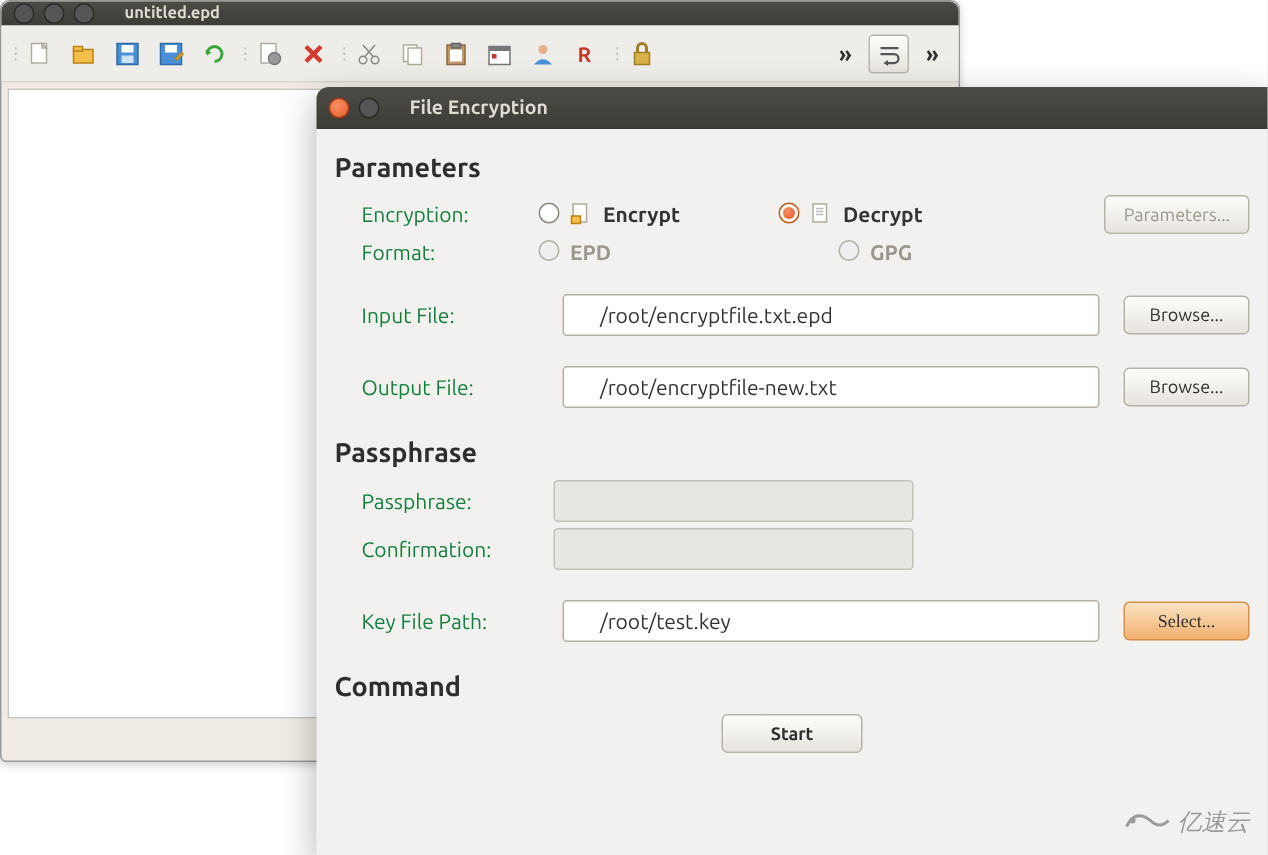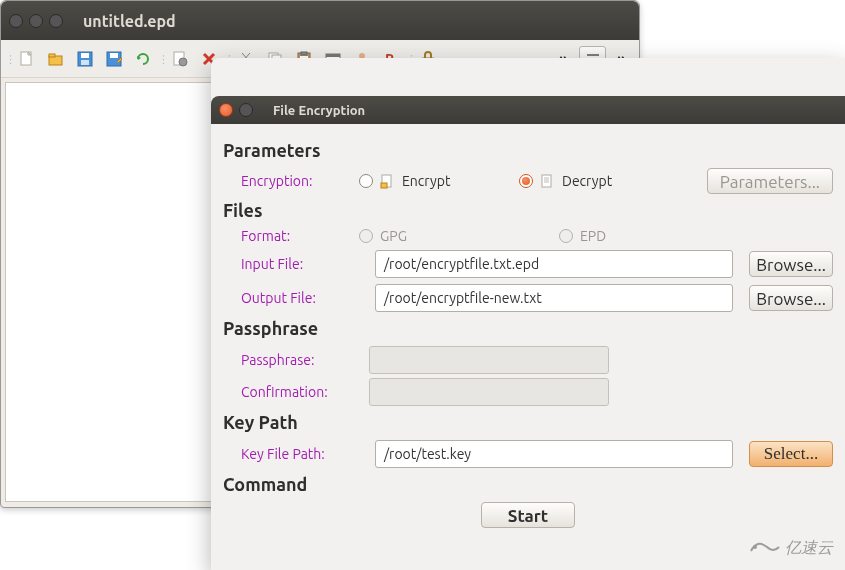--- a/index.html
+++ b/index.html
@@ -17,29 +17,29 @@
     position: absolute;
     left: 0; top: 0;
     width: 640px;
     height: 508px;
     background: #f0ece5;
     border: 1px solid #999;
     border-radius: 6px 6px 4px 4px;
     box-shadow: 0 2px 6px rgba(0,0,0,.2);
   }
   .main-titlebar {
-    height: 39px;
+    height: 16px;
     background: linear-gradient(#4c4b46, #3c3b37);
     border-radius: 6px 6px 0 0;
     display: flex;
     align-items: center;
     gap: 6px;
     padding: 0 8px;
     color: #dfdbd2;
-    font-size: 16px;
+    font-size: 11px;
     font-weight: bold;
   }
   .winbtn {
     width: 14px; height: 14px; border-radius: 50%;
     background: #555; border: 1px solid #2a2a2a;
   }
   .main-title-text { margin-left: 14px; }
   .toolbar {
     height: 38px;
     background: #efedea;
@@ -86,21 +86,20 @@
     height: 28px;
     background: linear-gradient(#4c4b46, #3c3b37);
     border-radius: 8px 0 0 0;
     display: flex;
     align-items: center;
     gap: 6px;
     padding: 0 8px;
     color: #dfdbd2;
     font-size: 13px;
     font-weight: bold;
-    margin-top: 38px;
   }
   .closebtn {
     width: 14px; height: 14px; border-radius: 50%;
     background: radial-gradient(circle at 40% 35%, #f78f66, #e85b2c);
     border: 1px solid #9f3913;
   }
   .minbtn {
     width: 14px; height: 14px; border-radius: 50%;
     background: #555; border: 1px solid #2a2a2a;
   }
@@ -115,78 +114,78 @@
     font-size: 18px;
   }
   .row {
     display: grid;
     grid-template-columns: 118px 1fr;
     align-items: center;
     margin: 4px 0;
     column-gap: 10px;
     padding-left: 18px;
   }
-  .label { color: #a21caf; }
+  .label { color: #15803d; }
   .enc-row {
     padding-left: 18px;
     display: grid;
     grid-template-columns: 118px 160px 160px 1fr auto;
     align-items: center;
     margin: 4px 0;
   }
-  .radio-wrap { display: flex; align-items: center; gap: 7px; }
+  .radio-wrap { display: flex; align-items: flex-start; gap: 7px; font-weight: bold; }
   .radio {
     width: 14px; height: 14px; border-radius: 50%;
     border: 1px solid #8a877f; background: #fff;
     position: relative;
   }
   .radio.sel { border-color: #c55a1d; }
   .radio.sel::after {
     content: ""; position: absolute; left: 2px; top: 2px;
     width: 8px; height: 8px; border-radius: 50%;
     background: radial-gradient(circle at 40% 35%, #f79064, #e25a22);
   }
   .radio.disabled { border-color: #b3b0a8; background: #eee; }
   .btn {
     height: 26px;
     padding: 0 12px;
     border: 1px solid #b6b2aa;
     border-radius: 4px;
     background: linear-gradient(#fefdfb,#e6e3dd);
     display: inline-flex; align-items: center; justify-content: center;
-    font-size: 17px; color: #2f2f2f;
+    font-size: 12px; color: #2f2f2f;
   }
   .btn.disabled { color: #9a968e; }
   .btn.highlight {
     background: linear-gradient(#fbe3c4,#f2b06e);
     border-color: #d68e4b;
     font-family: Liberation Serif, serif;
   }
   .input {
     height: 28px;
     border: 1px solid #b3afa6;
     border-radius: 3px;
     background: #fff;
-    padding: 0 8px;
+    padding: 0 24px;
     font-size: 14px;
     color: #333;
     line-height: 26px;
   }
   .input.disabled {
     background: #e7e6e3;
     color: #aaa;
     border-color: #c4c1ba;
   }
   .file-row {
     display: grid;
     grid-template-columns: 118px 1fr 84px;
     align-items: center;
     column-gap: 10px;
     padding-left: 18px;
-    margin: 6px 0;
+    margin: 20px 0;
     gap: 16px;
   }
   .cmd-row {
     display: flex; justify-content: center;
     margin-top: 6px;
   }
   .startbtn { width: 94px; font-weight: bold; }
   .disabled-text { color: #9a968e; }
 
   .watermark {
@@ -339,30 +338,29 @@
             <line x1="4" y1="4" x2="9" y2="4" stroke="#bbb"></line>
             <line x1="4" y1="6" x2="9" y2="6" stroke="#bbb"></line>
             <line x1="4" y1="8" x2="9" y2="8" stroke="#bbb"></line>
           </svg>
         <span>Decrypt</span>
       </span>
       <span></span>
       <span class="btn disabled">Parameters...</span>
     </div>
 
-    <div class="sect-hdr">Files</div>
     <div class="enc-row" style="grid-template-columns:118px 200px 200px 1fr;">
       <span class="label">Format:</span>
       <span class="radio-wrap disabled-text">
         <span class="radio disabled"></span>
-        <span>GPG</span>
+        <span>EPD</span>
       </span>
       <span class="radio-wrap disabled-text">
         <span class="radio disabled"></span>
-        <span>EPD</span>
+        <span>GPG</span>
       </span>
       <span></span>
     </div>
     <div class="file-row">
       <span class="label">Input File:</span>
       <div class="input">/root/encryptfile.txt.epd</div>
       <span class="btn">Browse...</span>
     </div>
     <div class="file-row">
       <span class="label">Output File:</span>
@@ -373,21 +371,20 @@
     <div class="sect-hdr">Passphrase</div>
     <div class="row">
       <span class="label">Passphrase:</span>
       <div class="input disabled" style="max-width:240px"></div>
     </div>
     <div class="row">
       <span class="label">Confirmation:</span>
       <div class="input disabled" style="max-width:240px"></div>
     </div>
 
-    <div class="sect-hdr">Key Path</div>
     <div class="file-row">
       <span class="label">Key File Path:</span>
       <div class="input">/root/test.key</div>
       <span class="btn highlight">Select...</span>
     </div>
 
     <div class="sect-hdr">Command</div>
     <div class="cmd-row">
       <span class="btn startbtn">Start</span>
     </div>

